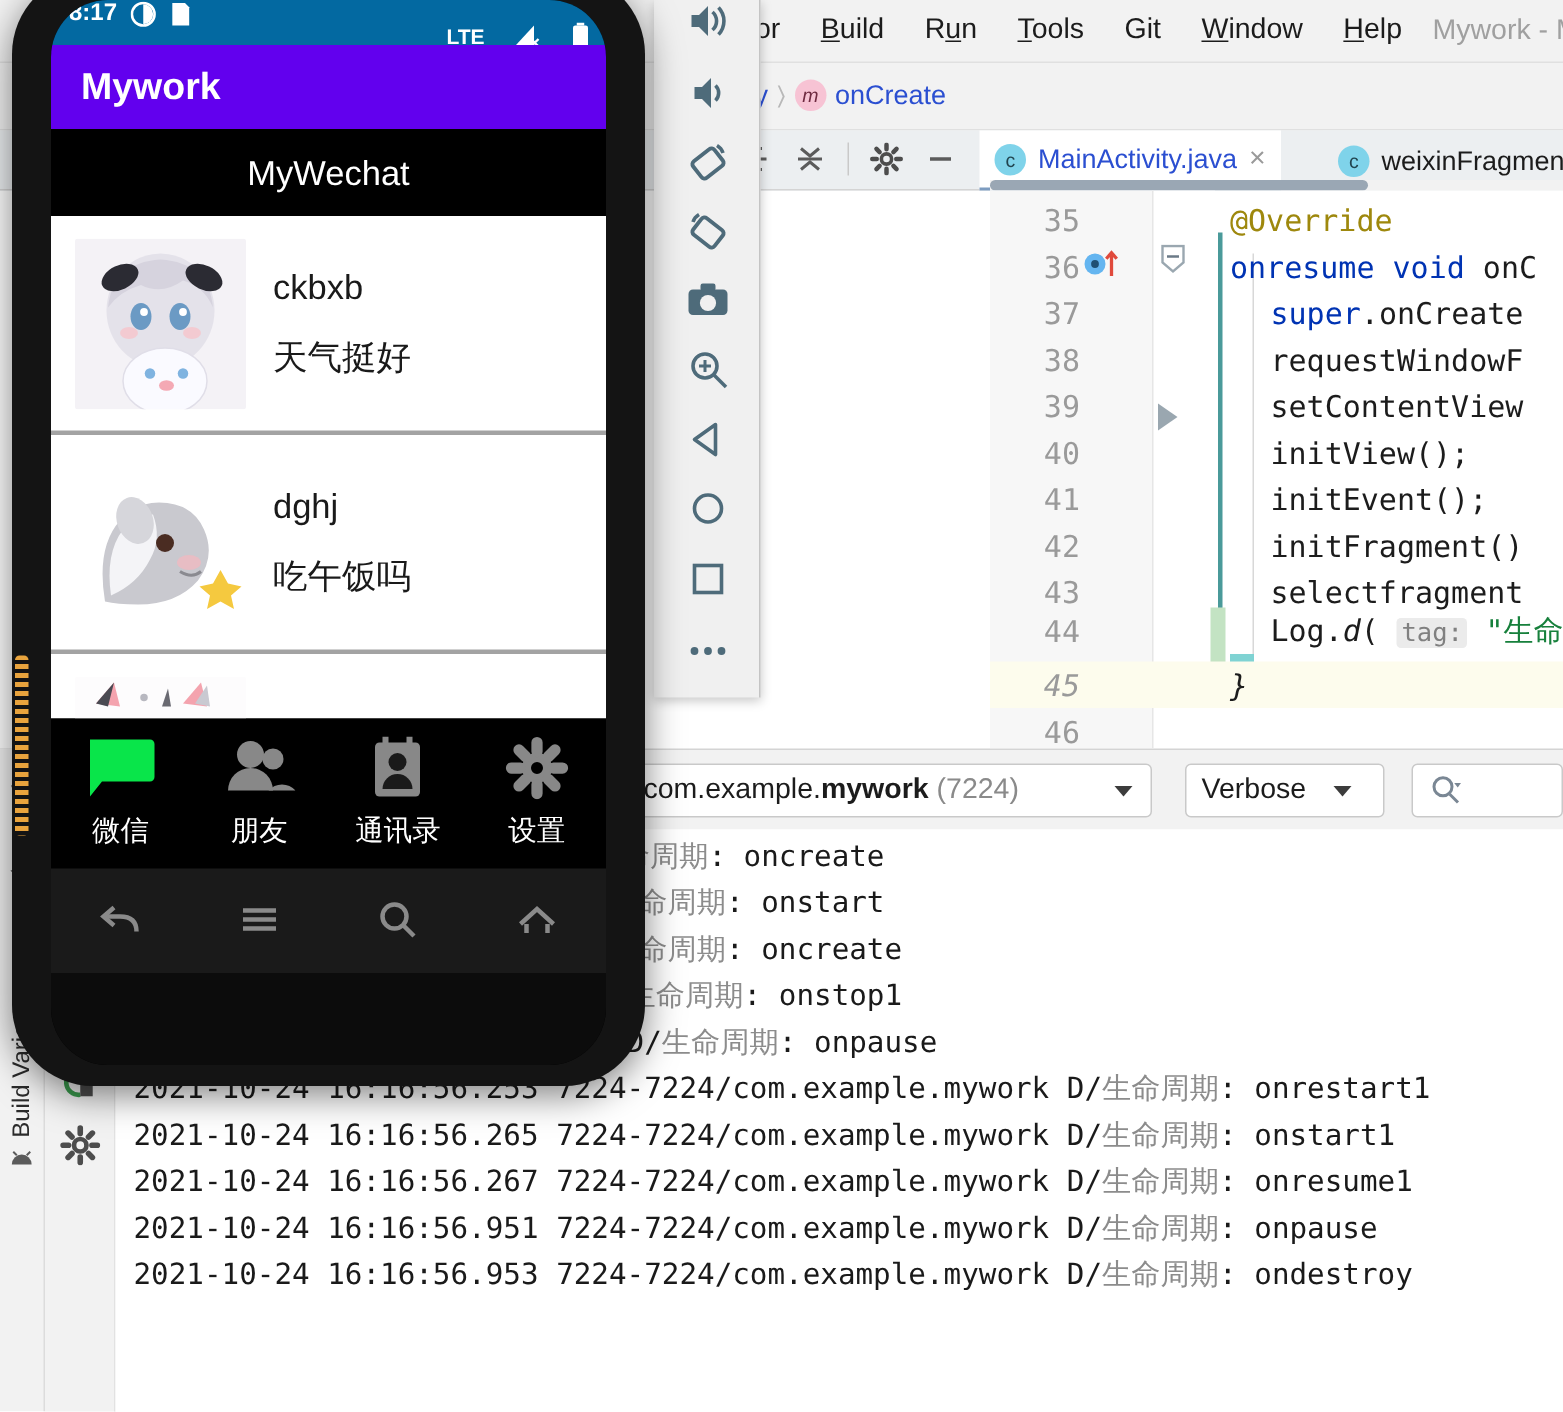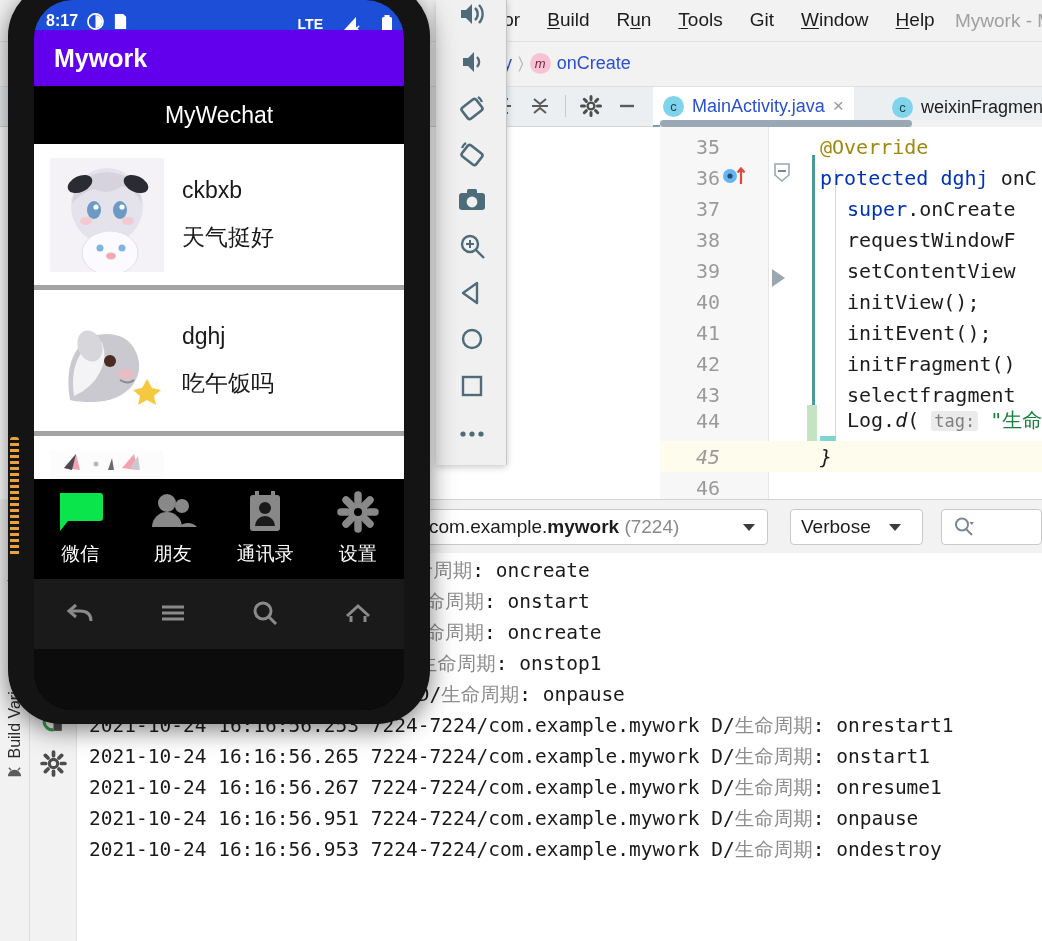--- a/index.html
+++ b/index.html
@@ -246,22 +246,22 @@
     overflow: hidden;
   }
   .phone-inner {
     position: absolute; left: 26px; top: 18px;
     width: 370px; height: 710px;
     background: #000000; border-radius: 38px;
     overflow: hidden;
   }
   .statusbar {
     position: absolute; left: 0; top: 0; width: 370px; height: 30px;
-    background: #1d4ed8;
-    display: flex; align-items: flex-end; padding: 0 12px;
+    background: #0369a1;
+    display: flex; align-items: flex-start; padding: 0 12px;
     color: #ffffff;
   }
   .sb-time { font-size: 16px; font-weight: bold; }
   .sb-left { display: flex; align-items: center; gap: 9px; }
   .sb-right {
     position: absolute; right: 11px; top: 0; height: 47px;
     display: flex; align-items: center; gap: 20px;
   }
   .sb-lte { font-size: 14px; font-weight: bold; }
   .appbar {
@@ -275,21 +275,21 @@
     background: #000000; color: #ffffff;
     display: flex; align-items: center; justify-content: center;
     font-size: 23px;
   }
   .chatlist {
     position: absolute; left: 0; top: 144px; width: 370px; height: 335px;
     background: #ffffff; overflow: hidden;
   }
   .chatitem {
     position: relative; width: 370px; height: 146px;
-    border-bottom: 5px solid #a3a3a3;
+    border-bottom: 3px solid #a3a3a3;
     display: flex; align-items: center; padding: 0 16px;
   }
   .avatar {
     width: 114px; height: 114px; flex: 0 0 114px;
     border-radius: 2px; overflow: hidden; position: relative;
   }
   .chatmeta { margin-left: 18px; display: flex; flex-direction: column; gap: 18px; }
   .chatname { font-size: 23px; color: #1a1a1a; }
   .chatmsg { font-size: 23px; color: #1a1a1a; }
 
@@ -424,21 +424,21 @@
       </svg>
       <div class="caret-block" style="left:160px;top:309px;"></div>
 
       <div id="code-rows">
           <div class="crow" style="top: 4px;">
             <span class="lnum">35</span>
             <span class="ctext" style="left: 160px;"><span class="anno">@Override</span></span>
           </div>
           <div class="crow" style="top: 35px;">
             <span class="lnum">36</span>
-            <span class="ctext" style="left: 160px;"><span class="kw">protected dghj </span><span class="plain">onC</span></span>
+            <span class="ctext" style="left: 160px;"><span class="kw">onresume void </span><span class="plain">onC</span></span>
           </div>
           <div class="crow" style="top: 66px;">
             <span class="lnum">37</span>
             <span class="ctext" style="left: 187px;"><span class="kw">super</span><span class="plain">.onCreate</span></span>
           </div>
           <div class="crow" style="top: 97px;">
             <span class="lnum">38</span>
             <span class="ctext" style="left: 187px;"><span class="plain">requestWindowF</span></span>
           </div>
           <div class="crow" style="top: 128px;">

